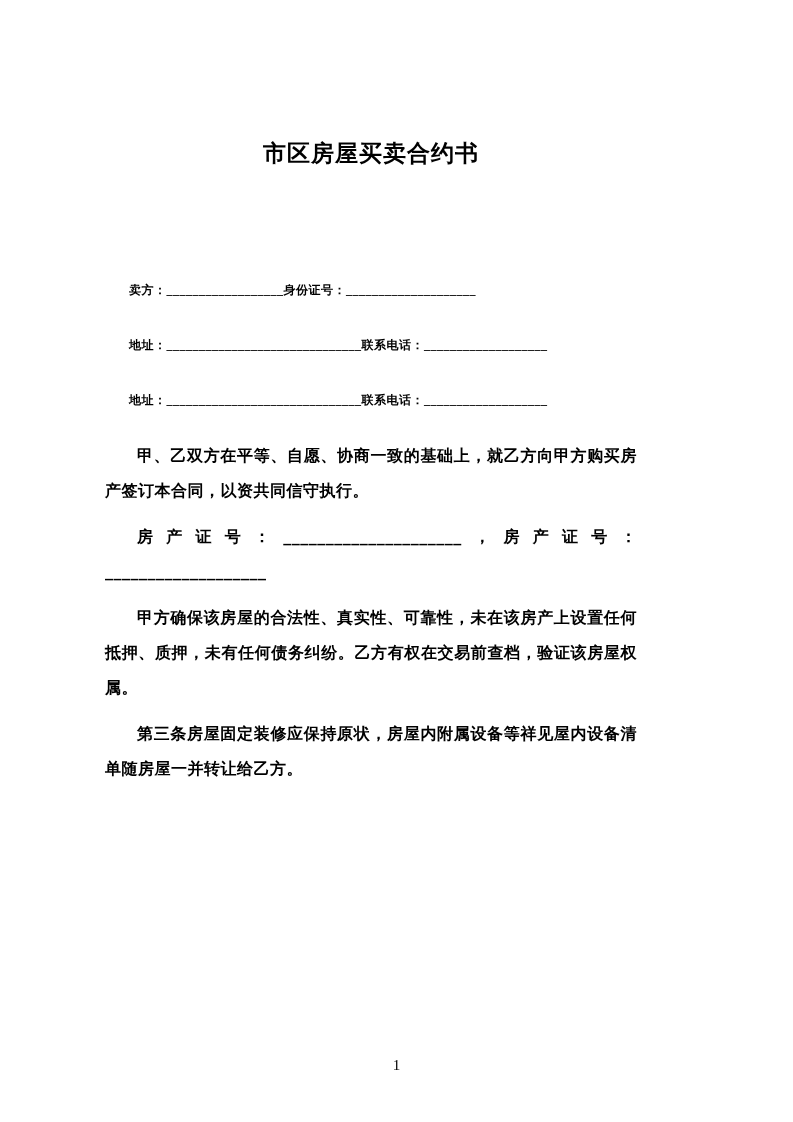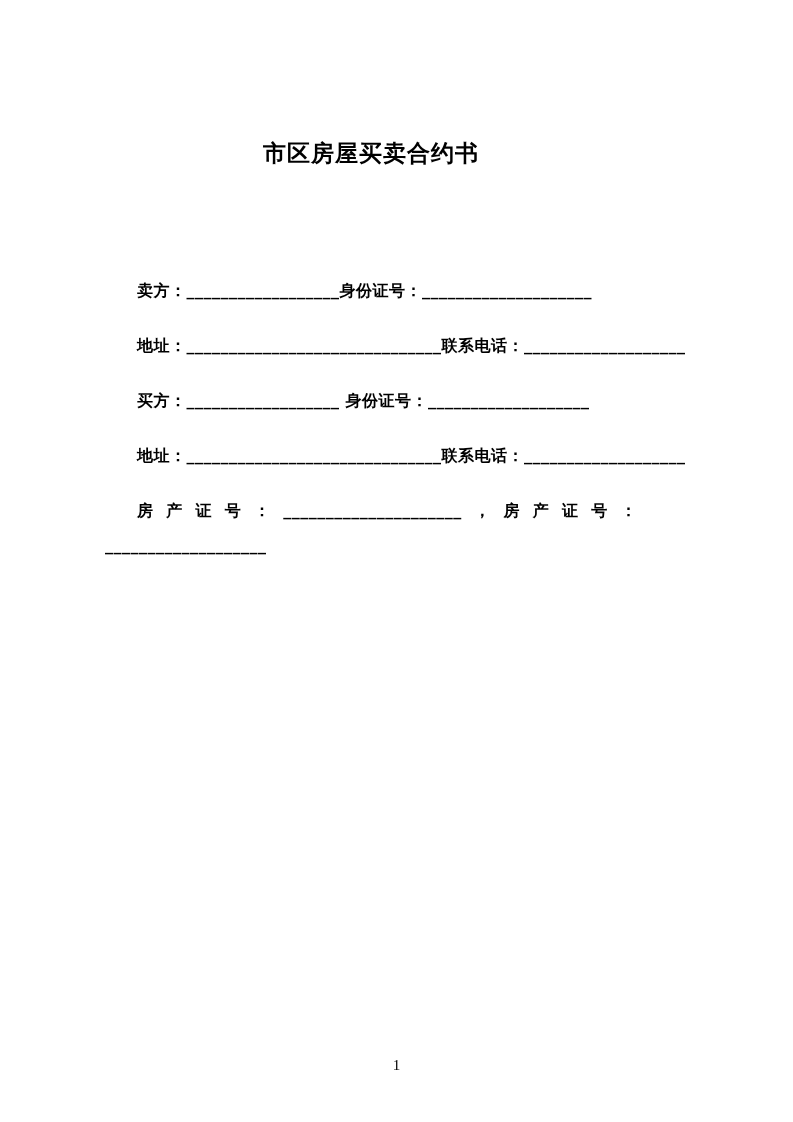--- a/index.html
+++ b/index.html
@@ -20,26 +20,27 @@
     color: #000000;
     overflow: hidden;
   }
   .doc-title {
     text-align: center;
     font-size: 23px;
     letter-spacing: 1px;
     margin: 0 0 104px 0;
   }
   .form-line {
-    font-size: 16px;
+    font-size: 12px;
     line-height: 35px;
     margin: 16px 0 20px 0;
     text-indent: 2em;
     white-space: nowrap;
     letter-spacing: 0.5px;
+    font-family: Liberation Serif, serif;
   }
   .form-section {
     margin-bottom: 14px;
   }
   .para {
     font-size: 16px;
     line-height: 35px;
     margin: 0 0 11px 0;
     text-indent: 2em;
     text-align: justify;
@@ -59,23 +60,25 @@
 </head>
 <body>
 
 <div class="page">
 
   <h1 class="doc-title">市区房屋买卖合约书</h1>
 
   <div class="form-section">
     <p class="form-line">卖方：__________________身份证号：____________________</p>
     <p class="form-line">地址：______________________________联系电话：___________________</p>
-    <p class="form-line">买方：__________________ 身份证号：___________________</p>
     <p class="form-line">地址：______________________________联系电话：___________________</p>
   </div>
 
   <div>
+    <p class="para">甲、乙双方在平等、自愿、协商一致的基础上，就乙方向甲方购买房产签订本合同，以资共同信守执行。</p>
     <p class="para">房产证号：_____________________，房产证号：___________________</p>
+    <p class="para">甲方确保该房屋的合法性、真实性、可靠性，未在该房产上设置任何抵押、质押，未有任何债务纠纷。乙方有权在交易前查档，验证该房屋权属。</p>
+    <p class="para">第三条房屋固定装修应保持原状，房屋内附属设备等祥见屋内设备清单随房屋一并转让给乙方。</p>
   </div>
 
   <div class="page-number">1</div>
 
 </div>
 
 </body></html>

